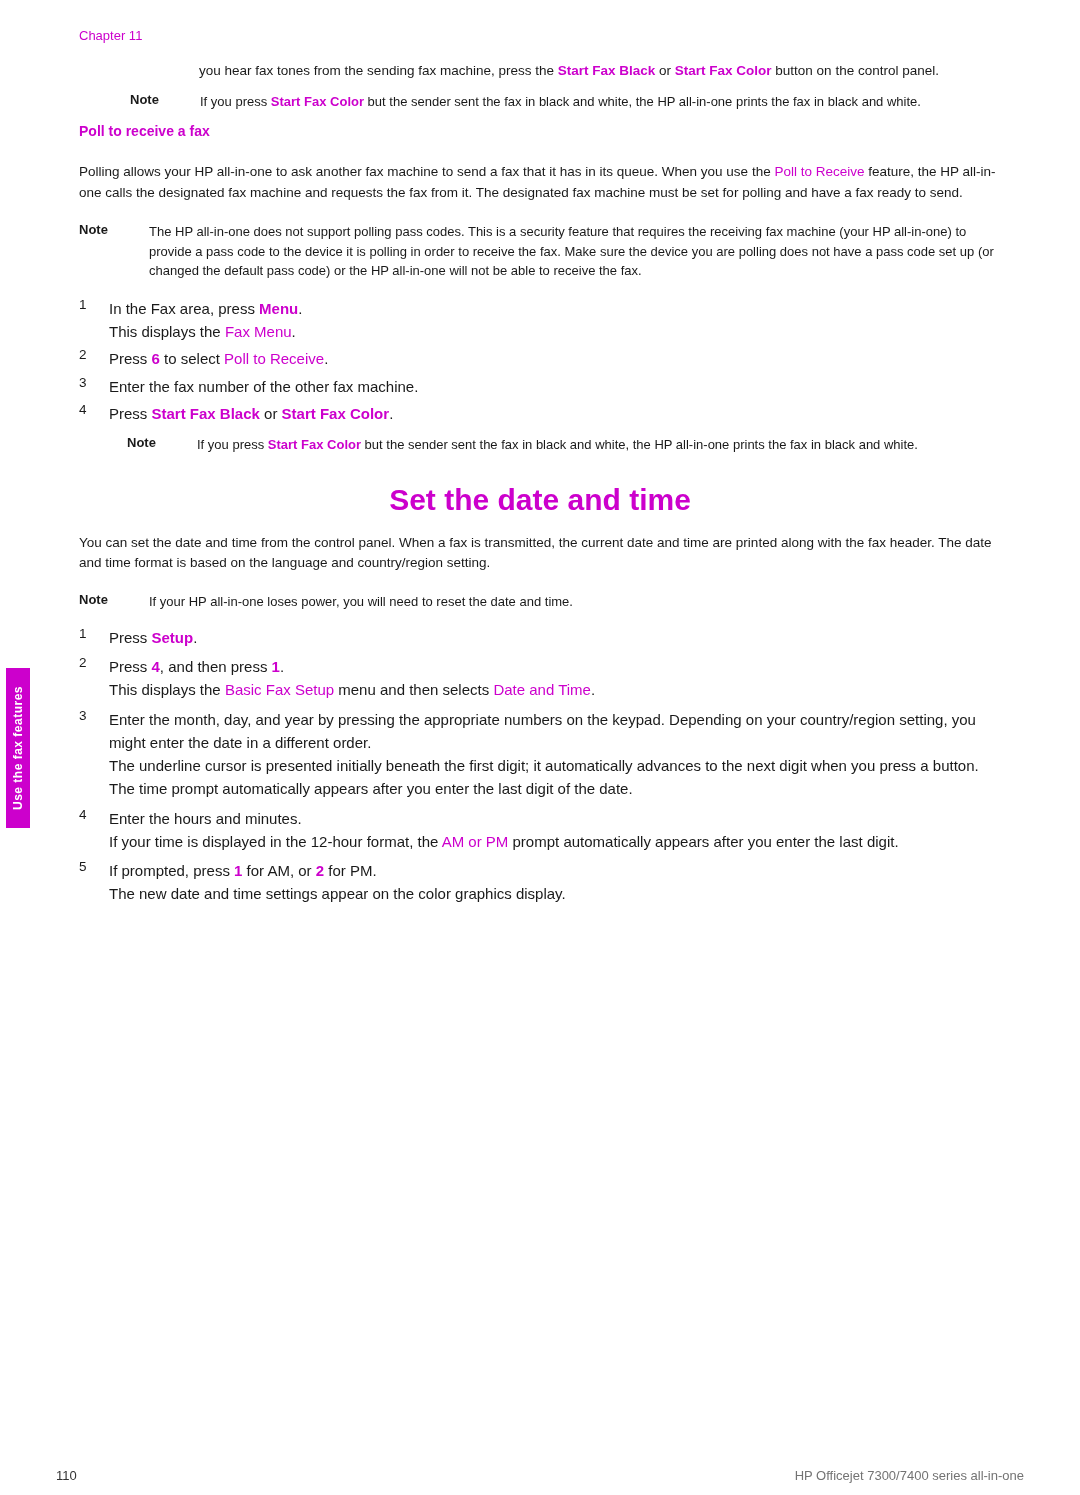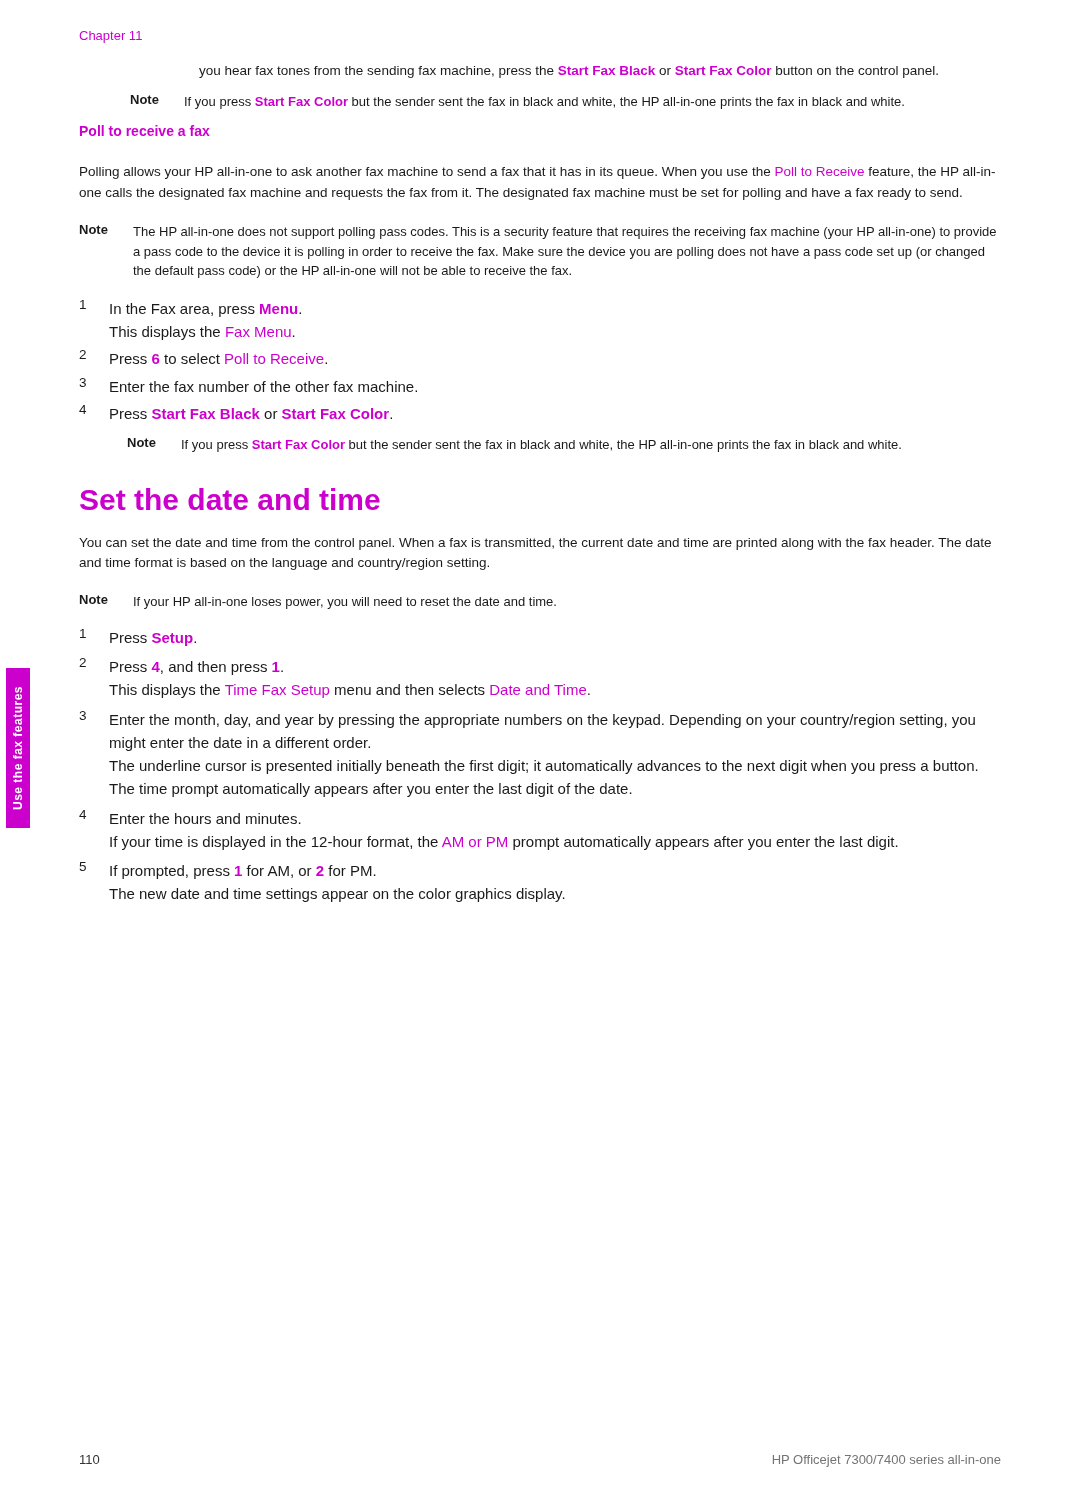--- a/index.html
+++ b/index.html
@@ -30,20 +30,21 @@
     }
     .indent-block {
       padding-left: 58px;
       margin-bottom: 10px;
       text-align: center;
     }
     .note-block {
       display: flex;
       padding-left: 100px;
       margin-bottom: 12px;
+      gap: 16px;
     }
     .note-label {
       font-weight: bold;
       font-size: 13px;
       min-width: 48px;
       margin-right: 6px;
     }
     .note-text {
       font-size: 13px;
       line-height: 1.5;
@@ -82,27 +83,27 @@
     }
     .big-heading {
       color: #cc00cc;
       font-size: 30px;
       font-weight: bold;
       margin: 28px 0 16px 0;
       padding-left: 79px;
     }
     .footer-bar {
       position: absolute;
-      bottom: 16px;
+      bottom: 0;
       left: 0;
       width: 1080px;
       display: flex;
       justify-content: space-between;
       align-items: center;
-      padding: 12px 79px;
+      padding: 12px 56px;
       border-top: none;
     }
     .footer-page {
       font-size: 13px;
       color: #333;
     }
     .footer-product {
       font-size: 13px;
       color: #737373;
     }
@@ -195,21 +196,21 @@
     </div>
 
     <div class="note-block" style="padding-left:48px; margin-top:6px;">
       <span class="note-label">Note</span>
       <span class="note-text">
         <span>If you press </span><span class="magenta">Start Fax Color</span><span> but the sender sent the fax in black and white, the HP all-in-one prints the fax in black and white.</span>
       </span>
     </div>
   </div>
 
-  <div style="margin-top:24px; padding-left:79px; padding-right:79px;">
+  <div style="margin-top:24px; padding-left:79px; padding-right:79px;text-align:center;">
     <div class="big-heading" style="padding-left:0;">Set the date and time</div>
   </div>
 
   <div class="content-area">
     <div class="body-text section-gap">You can set the date and time from the control panel. When a fax is transmitted, the current date and time are printed along with the fax header. The date and time format is based on the language and country/region setting.</div>
 
     <div class="note-block" style="padding-left:0; margin-bottom:14px;">
       <span class="note-label">Note</span>
       <span class="note-text">If your HP all-in-one loses power, you will need to reset the date and time.</span>
     </div>
@@ -220,21 +221,21 @@
         <span class="list-num">1</span>
         <span class="list-content">
           Press <span class="magenta">Setup</span>.
         </span>
       </div>
 
       <div class="list-item" style="padding-left:0; margin-bottom:6px;">
         <span class="list-num">2</span>
         <span class="list-content">
           Press <span class="magenta">4</span>, and then press <span class="magenta">1</span>.<br>
-          <span>This displays the </span><span class="magenta-normal">Time Fax Setup</span><span> menu and then selects </span><span class="magenta-normal">Date and Time</span><span>.</span>
+          <span>This displays the </span><span class="magenta-normal">Basic Fax Setup</span><span> menu and then selects </span><span class="magenta-normal">Date and Time</span><span>.</span>
         </span>
       </div>
 
       <div class="list-item" style="padding-left:0; margin-bottom:6px;">
         <span class="list-num">3</span>
         <span class="list-content">
           Enter the month, day, and year by pressing the appropriate numbers on the keypad. Depending on your country/region setting, you might enter the date in a different order.<br>
           The underline cursor is presented initially beneath the first digit; it automatically advances to the next digit when you press a button. The time prompt automatically appears after you enter the last digit of the date.
         </span>
       </div>

